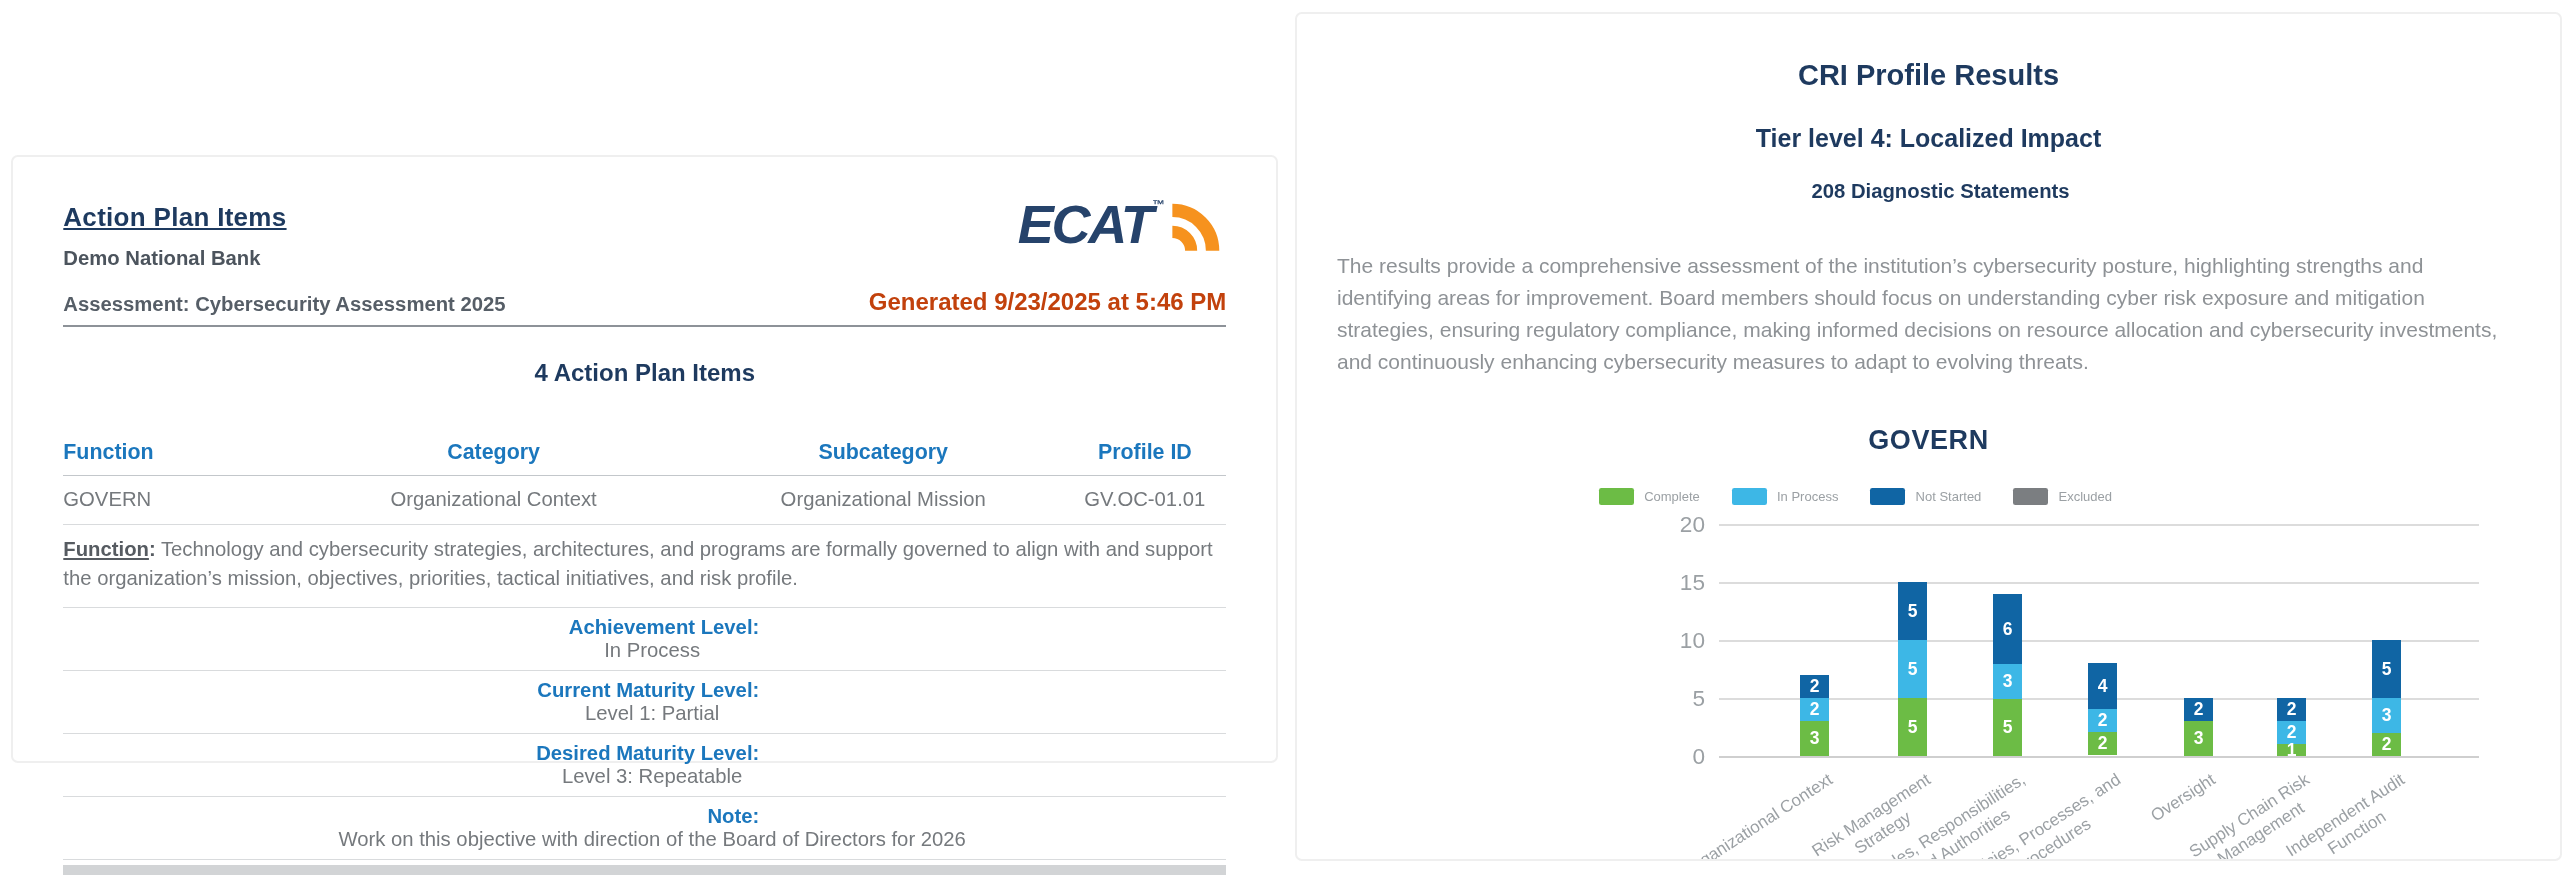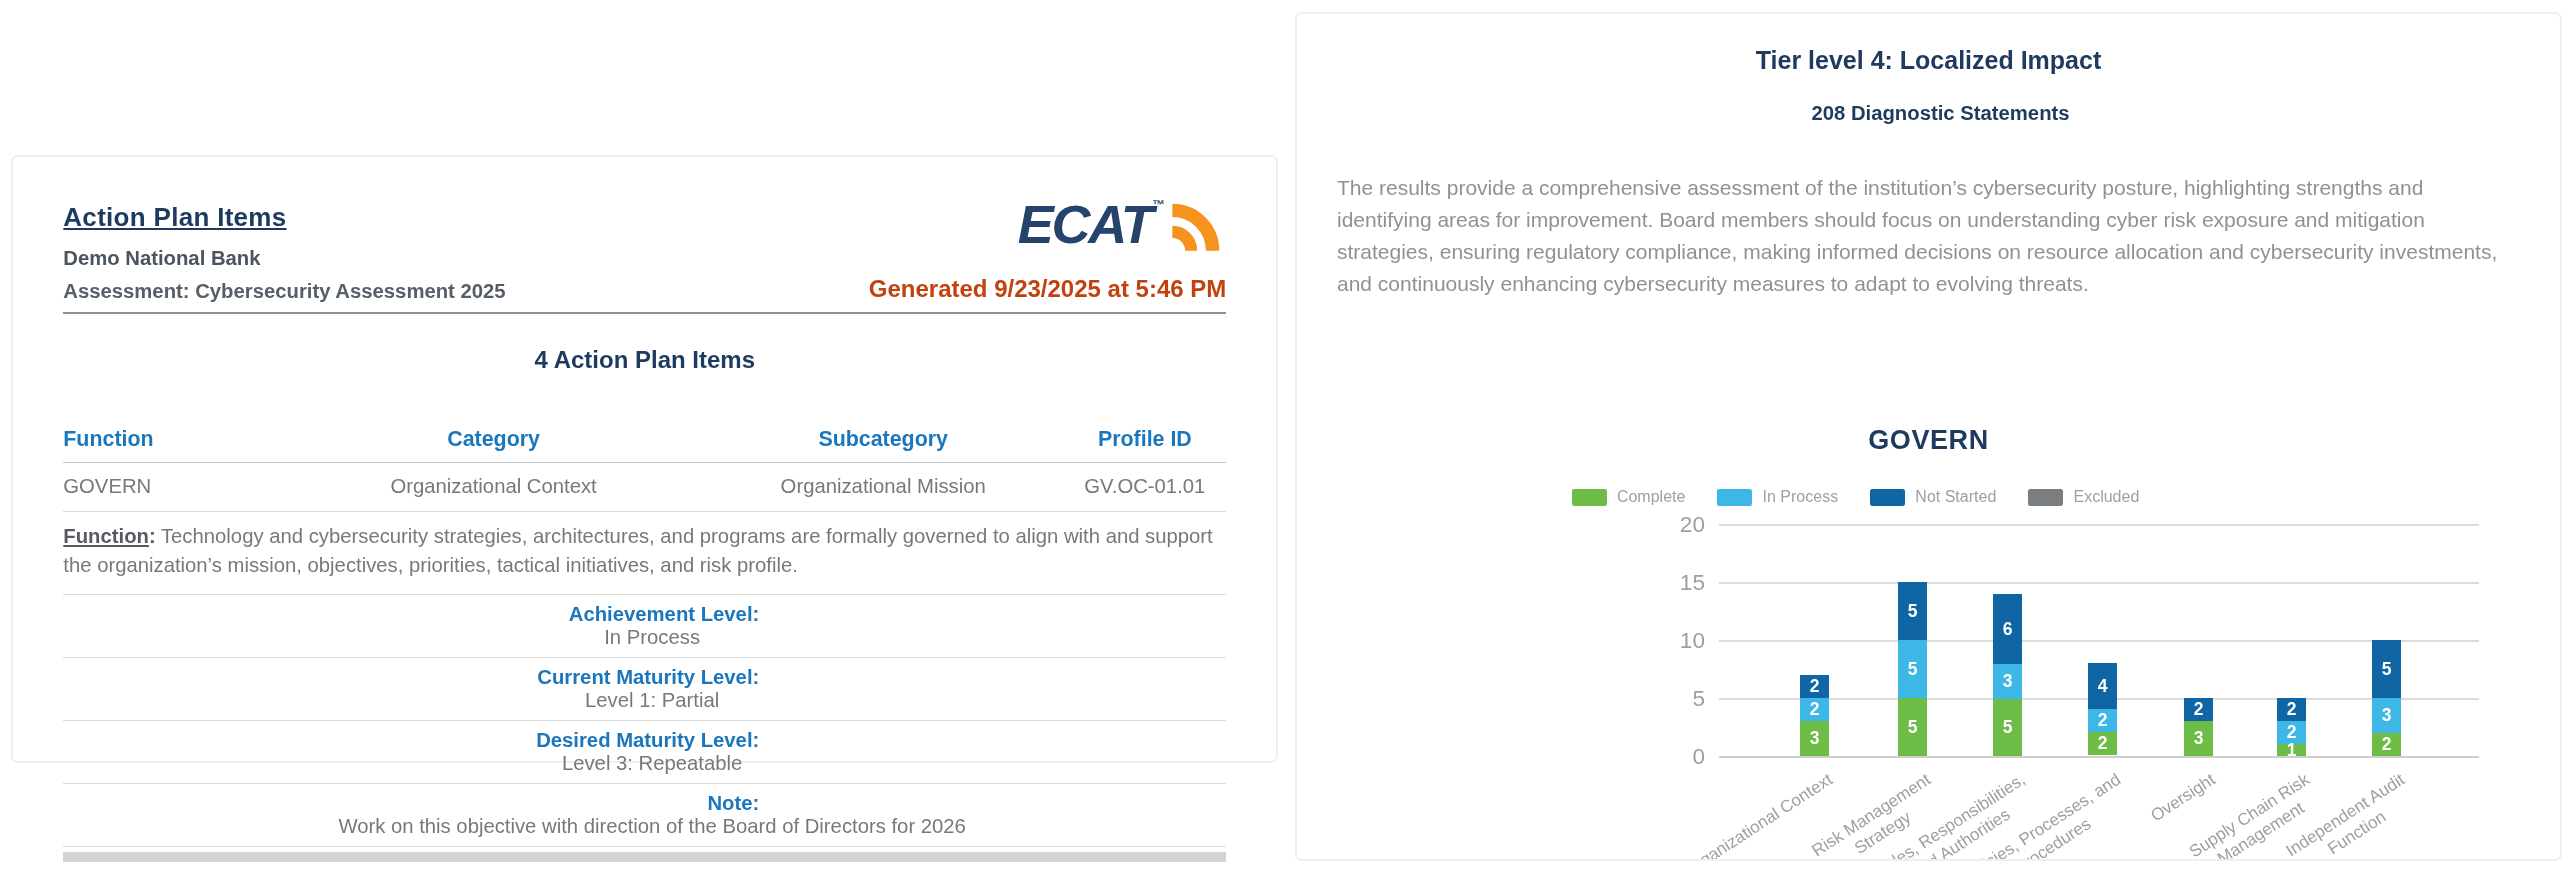--- a/index.html
+++ b/index.html
@@ -8,21 +8,21 @@
 
   
   .panel{position:absolute;background:#fff;border:2.3px solid #efefef;border-radius:6.8px;box-sizing:border-box;}
   .panel.left{left:11.3px;top:155px;width:1267px;height:608px;}
   .panel.right{left:1295px;top:12.4px;width:1267px;height:849px;overflow:hidden;}
 
   
   .lp-content{padding:45px 50px 0 50px;position:relative;}
   .lp-title{font-size:26px;font-weight:700;color:#1e3a5f;letter-spacing:0.3px;text-decoration:underline;}
   .lp-bank{margin-top:13.5px;font-size:20.3px;font-weight:700;color:#4c545d;}
-  .lp-assess-row{display:flex;justify-content:space-between;align-items:flex-end;margin-top:5px;text-align:right;}
+  .lp-assess-row{display:flex;justify-content:space-between;align-items:flex-end;margin-top:18px;text-align:right;}
   .lp-assess{font-size:20.3px;font-weight:700;color:#565e67;}
   .lp-generated{font-size:24px;font-weight:600;color:#c2410c;}
   .lp-divider{height:2.3px;background:#8d9298;margin-top:9px;}
 
   .logo{position:absolute;top:40px;right:50px;display:flex;align-items:flex-start;}
   .logo-text{font-size:54px;font-weight:800;font-style:italic;color:#26436b;letter-spacing:-2.3px;line-height:1;margin-left:42px;}
   .logo-tm{font-size:12.4px;font-weight:700;color:#26436b;margin:1.1px 0 0 1.1px;}
   .logo-arcs{margin:0 0 0 2.3px;}
 
   .lp-section-title{text-align:center;margin-top:32px;font-size:24px;font-weight:700;color:#1e3a5f;}
@@ -49,21 +49,21 @@
   .rp-subtitle{margin-top:32px;text-align:center;font-size:25px;font-weight:700;color:#1e3a5f;}
   .rp-subsub{margin-top:27px;text-align:center;font-size:20.3px;font-weight:700;color:#1e3a5f;margin-left:24px;}
   .rp-paragraph{margin:47px 40px 0 40px;font-size:21px;color:#8e9296;line-height:1.52;}
 
   .chart-title{position:absolute;left:0;right:0;top:411px;text-align:center;
                font-size:27px;font-weight:700;color:#1e3a5f;letter-spacing:0.6px;}
   .legend{position:absolute;top:474px;left:0;right:0;display:flex;justify-content:center;gap:32px;
           transform:translateX(-73px);}
   .legend-item{display:flex;align-items:center;gap:10.2px;}
   .legend-swatch{width:35px;height:17px;border-radius:2.3px;}
-  .legend-label{font-size:16px;color:#9ba0a4;}
+  .legend-label{font-size:13px;color:#9ba0a4;}
 
   .donut{position:absolute;border-radius:50%;}
   .donut-hole{position:absolute;background:#fff;border-radius:50%;
               display:flex;align-items:center;justify-content:center;}
   .donut-total{font-size:26px;font-weight:700;color:#5f6368;}
   .donut-lbl{position:absolute;transform:translate(-50%,-50%);font-size:20px;font-weight:600;color:#fff;}
 
   .gridline{position:absolute;height:1.7px;background:#dcdcdc;}
   .gridline.base{background:#cfcfcf;}
   .ytick{position:absolute;width:51px;text-align:right;font-size:22.6px;color:#9ba0a4;line-height:25px;}
@@ -127,20 +127,21 @@
       </div>
       <div class="detail-row">
         <span class="dlabel">Note:</span>
         <span class="dval">Work on this objective with direction of the Board of Directors for 2026</span>
       </div>
       <div class="thickbar"></div>
     </div>
   </div>
 
   <div class="panel right">
+    <div class="rp-title">CRI Profile Results</div>
     <div class="rp-subtitle">Tier level 4:  Localized Impact</div>
     <div class="rp-subsub">208 Diagnostic Statements</div>
     <div class="rp-paragraph">The results provide a comprehensive assessment of the institution’s cybersecurity posture, highlighting strengths and identifying areas for improvement. Board members should focus on understanding cyber risk exposure and mitigation strategies, ensuring regulatory compliance, making informed decisions on resource allocation and cybersecurity investments, and continuously enhancing cybersecurity measures to adapt to evolving threats.</div>
 
     <div class="chart-title">GOVERN</div>
     <div class="legend" id="legend">
         <div class="legend-item">
           <span class="legend-swatch" style="background: rgb(108, 188, 69);"></span>
           <span class="legend-label">Complete</span>
         </div>

